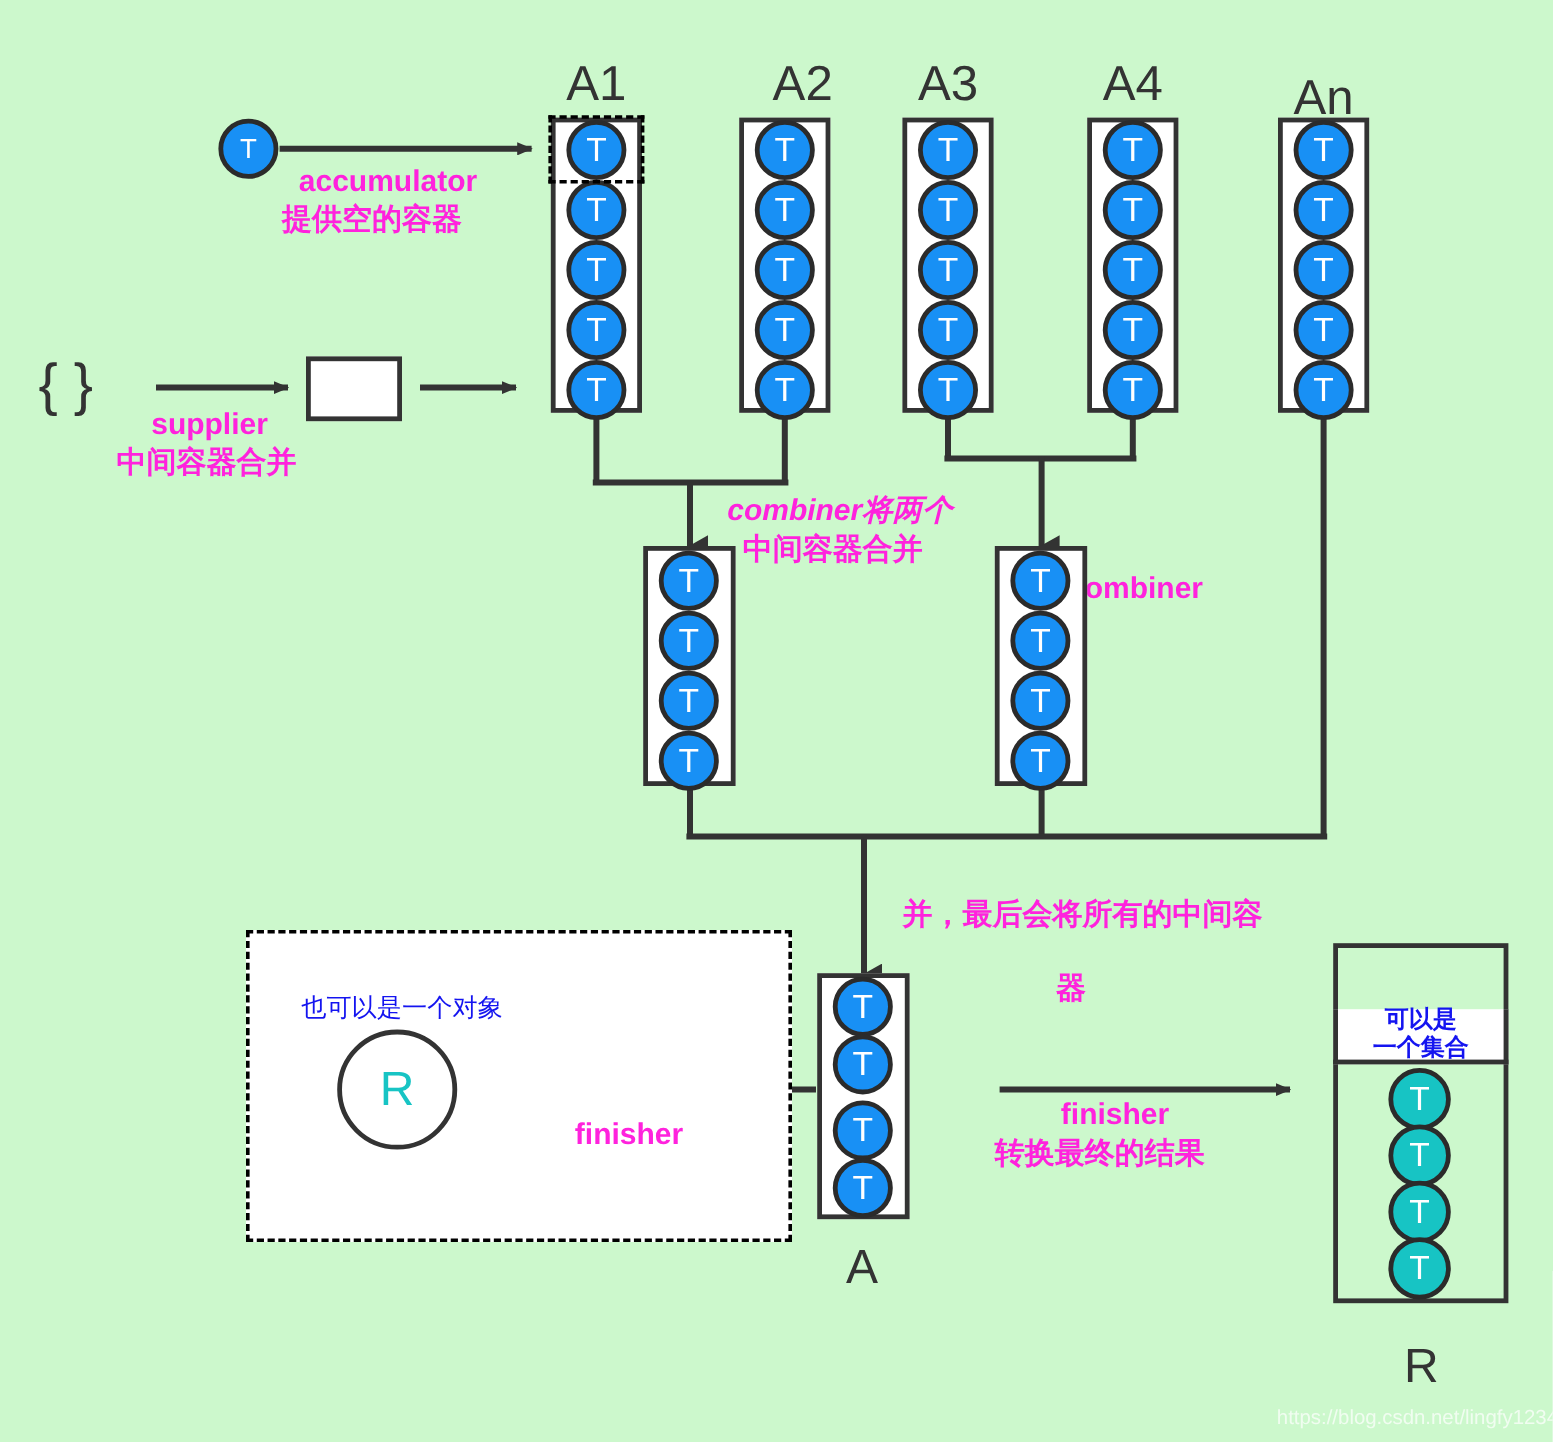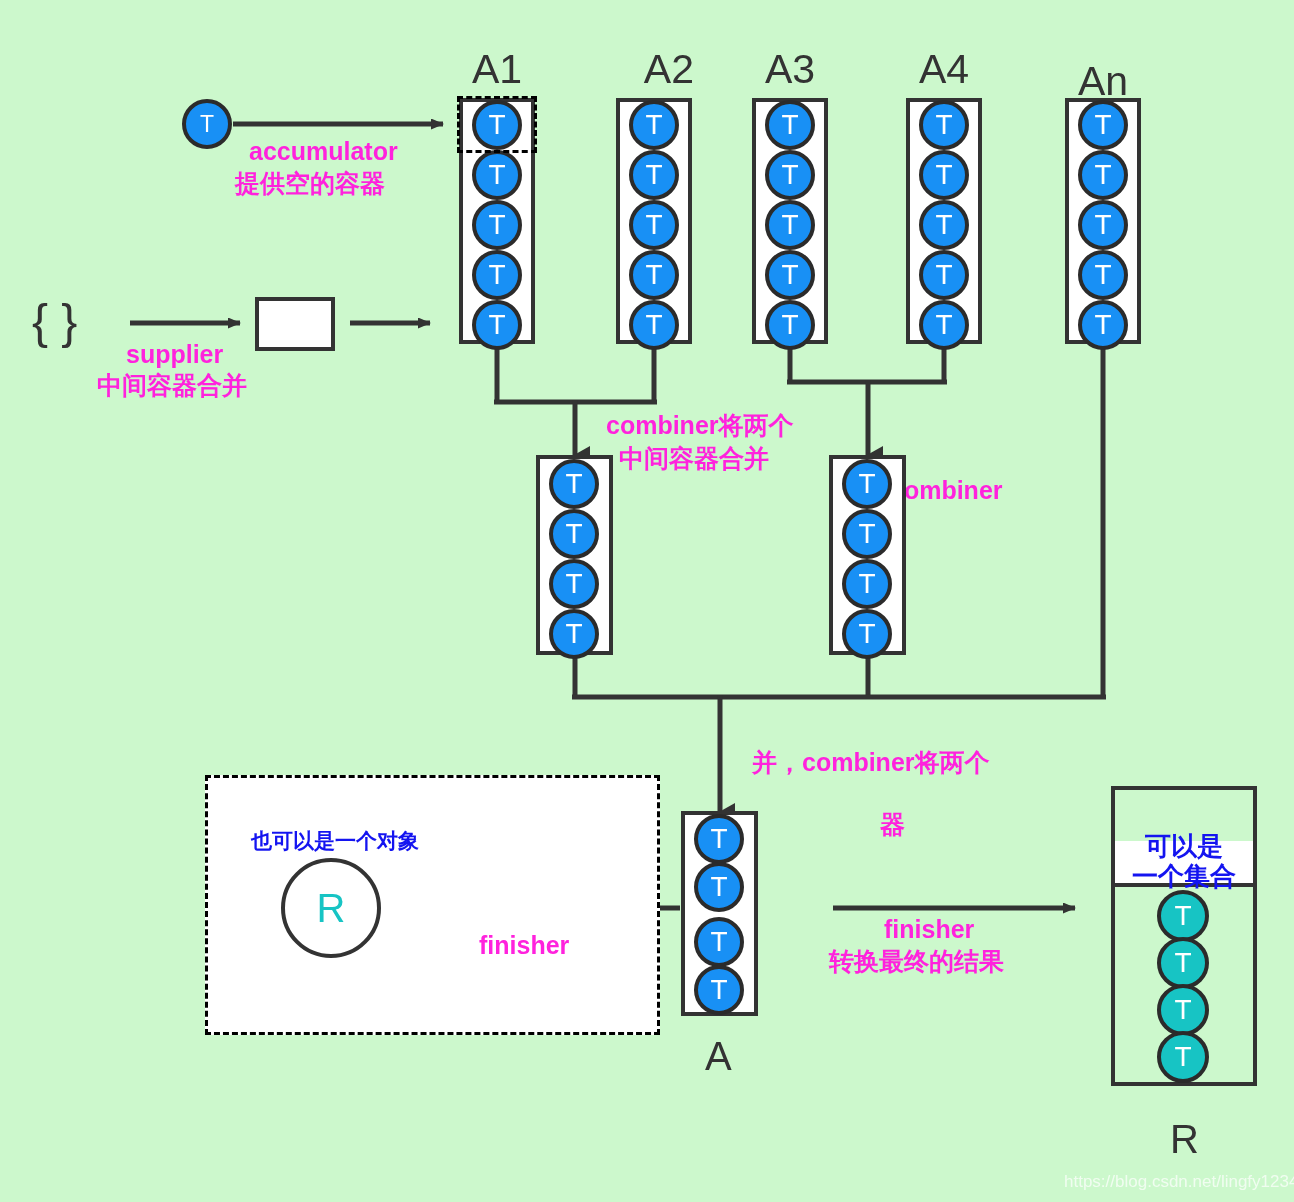--- a/index.html
+++ b/index.html
@@ -62,21 +62,21 @@
     color: #ff22dd;
     font-size: 25px;
     font-weight: bold;
     line-height: 1.22;
     white-space: pre;
   }
   .blue-note {
     position: absolute;
     color: #1414f0;
     font-size: 21px;
-    font-weight: bold;
+    font-weight: normal;
     line-height: 1.2;
     white-space: pre;
     text-align: center;
   }
   .brace {
     position: absolute;
     color: #333333;
     font-size: 48px;
     line-height: 1;
     white-space: nowrap;
@@ -147,21 +147,21 @@
   .coll-sub {
     position: absolute;
     background: #ffffff;
     border: 4px solid #333333;
     border-top: none;
     box-sizing: border-box;
     display: flex;
     align-items: center;
     justify-content: center;
     color: #1414f0;
-    font-size: 26px;
+    font-size: 20px;
     font-weight: bold;
     line-height: 1.15;
     text-align: center;
     white-space: pre;
   }
 
   .watermark {
     position: absolute;
     color: #ffffff;
     opacity: 0.72;
@@ -312,21 +312,21 @@
   <div class="token blue" style="left:1078px; top:200px; width:50px; height:50px;">
       <span>T</span>
     </div>
   <div class="token blue" style="left:1078px; top:250px; width:50px; height:50px;">
       <span>T</span>
     </div>
   <div class="token blue" style="left:1078px; top:300px; width:50px; height:50px;">
       <span>T</span>
     </div>
 
-  <div class="magenta" style="left:606px; top:410px;">combiner将两个</div>
+  <div class="magenta" style="left:606px; top:410px;font-style:italic;">combiner将两个</div>
   <div class="magenta" style="left:619px; top:443px;">中间容器合并</div>
   <div class="magenta" style="left:890px; top:427px;margin-top:48px;">combiner</div>
 
   <div class="tube" style="left:536px; top:455px; width:77px; height:200px;"></div>
   <div class="token blue" style="left:549px; top:459px; width:50px; height:50px;">
       <span>T</span>
     </div>
   <div class="token blue" style="left:549px; top:509px; width:50px; height:50px;">
       <span>T</span>
     </div>
@@ -344,21 +344,21 @@
   <div class="token blue" style="left:842px; top:509px; width:50px; height:50px;">
       <span>T</span>
     </div>
   <div class="token blue" style="left:842px; top:559px; width:50px; height:50px;">
       <span>T</span>
     </div>
   <div class="token blue" style="left:842px; top:609px; width:50px; height:50px;">
       <span>T</span>
     </div>
 
-  <div class="magenta" style="left:752px; top:747px;">并，combiner将两个</div>
+  <div class="magenta" style="left:752px; top:747px;">并，最后会将所有的中间容</div>
   <div class="magenta" style="left:880px; top:809px;">器</div>
 
   <div class="dashed-panel" style="left:205px; top:775px; width:455px; height:260px;"></div>
   <div class="blue-note" style="left:250px; top:828px; width:170px;">也可以是一个对象</div>
   <div class="r-circle" style="left:281px; top:858px; width:100px; height:100px;">
     <span>R</span>
   </div>
   <div class="magenta" style="left:479px; top:930px;">finisher</div>
 
   <div class="tube" style="left:681px; top:811px; width:77px; height:205px;"></div>

